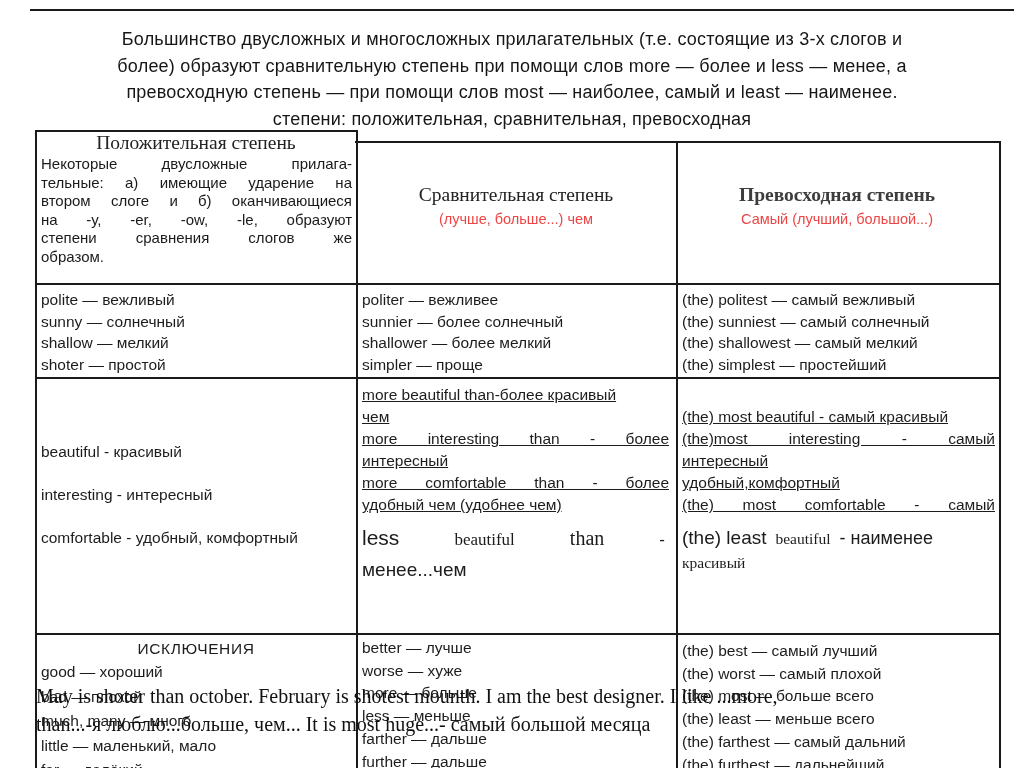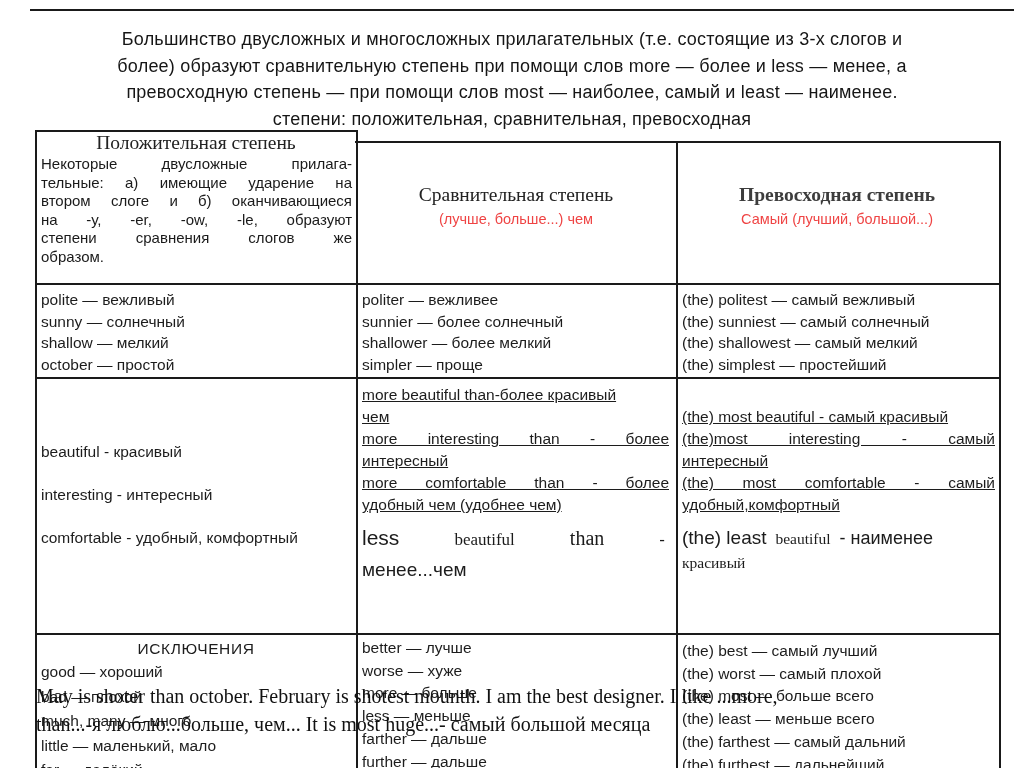--- a/index.html
+++ b/index.html
@@ -85,21 +85,21 @@
 
   <div class="abs" style="left:678px;top:184px;width:318px">
     <div class="serif-title bold">Превосходная степень</div>
     <div class="sub">Самый (лучший, большой...)</div>
   </div>
 
   <div class="abs" style="left:41px;top:289px;width:300px">
       <div class="cell15">polite — вежливый</div>
       <div class="cell15">sunny — солнечный</div>
       <div class="cell15">shallow — мелкий</div>
-      <div class="cell15">october — простой</div>
+      <div class="cell15">shoter — простой</div>
     </div>
   <div class="abs" style="left:362px;top:289px;width:300px">
       <div class="cell15">politer — вежливее</div>
       <div class="cell15">sunnier — более солнечный</div>
       <div class="cell15">shallower — более мелкий</div>
       <div class="cell15">simpler — проще</div>
     </div>
   <div class="abs" style="left:682px;top:289px;width:313px">
       <div class="cell15">(the) politest — самый вежливый</div>
       <div class="cell15">(the) sunniest — самый солнечный</div>
@@ -127,22 +127,22 @@
     <span class="w-serif-s">beautiful</span>
     <span class="w-serif-m">than</span>
     <span class="w-dash">-</span>
   </div>
   <div class="abs menee" style="left:362px;top:559px">менее...чем</div>
 
   <div class="abs" style="left:682px;top:406px;width:313px">
     <div class="cell15-22">(the) most beautiful - самый красивый</div>
     <div class="cell15-22 jl">(the)most interesting - самый</div>
     <div class="cell15-22">интересный</div>
+    <div class="cell15-22">удобный,комфортный</div>
     <div class="cell15-22 jl">(the) most comfortable - самый</div>
-    <div class="cell15-22">удобный,комфортный</div>
   </div>
 
   <div class="abs big-gap" style="left:682px;top:527px;width:315px">
     <span class="w-least">(the) least</span>
     <span class="w-bserif">beautiful</span>
     <span class="w-naim">- наименее</span>
   </div>
   <div class="abs serif-small" style="left:682px;top:554px">красивый</div>
 
   <div class="abs exc-title" style="left:37px;top:640px;width:318px">ИСКЛЮЧЕНИЯ</div>

